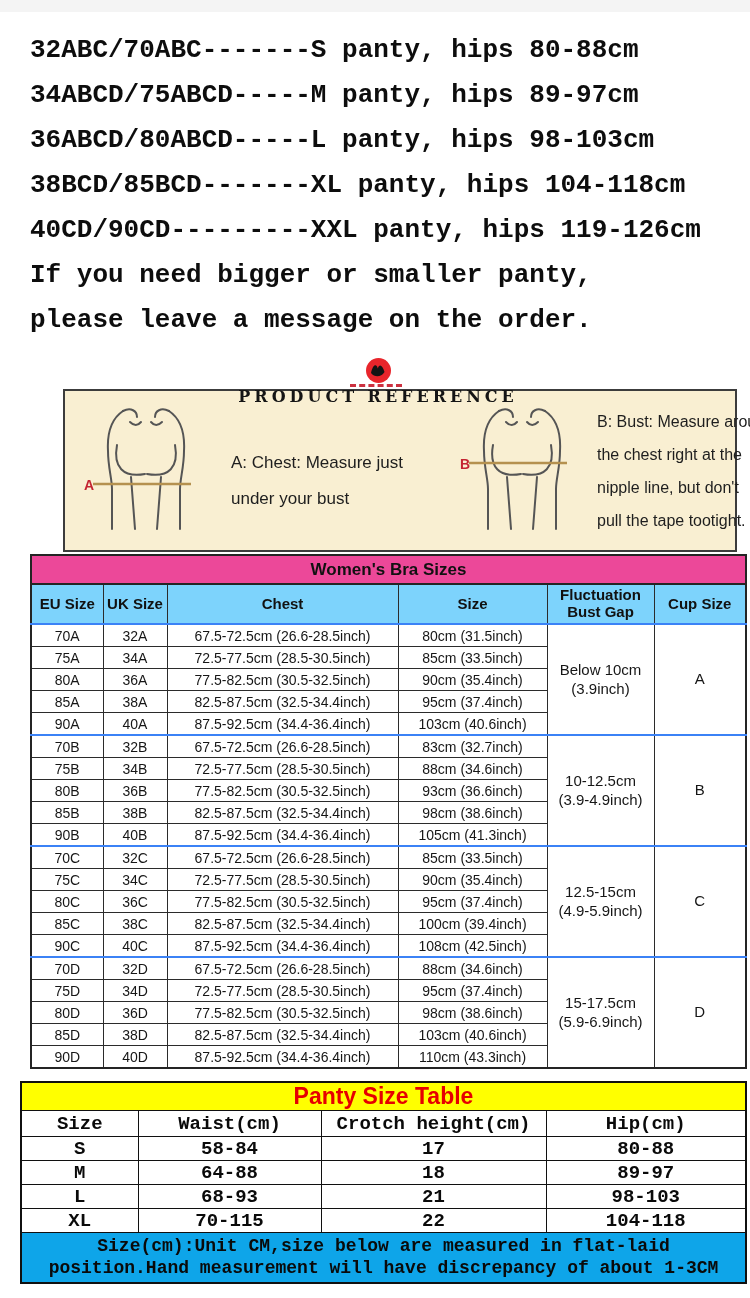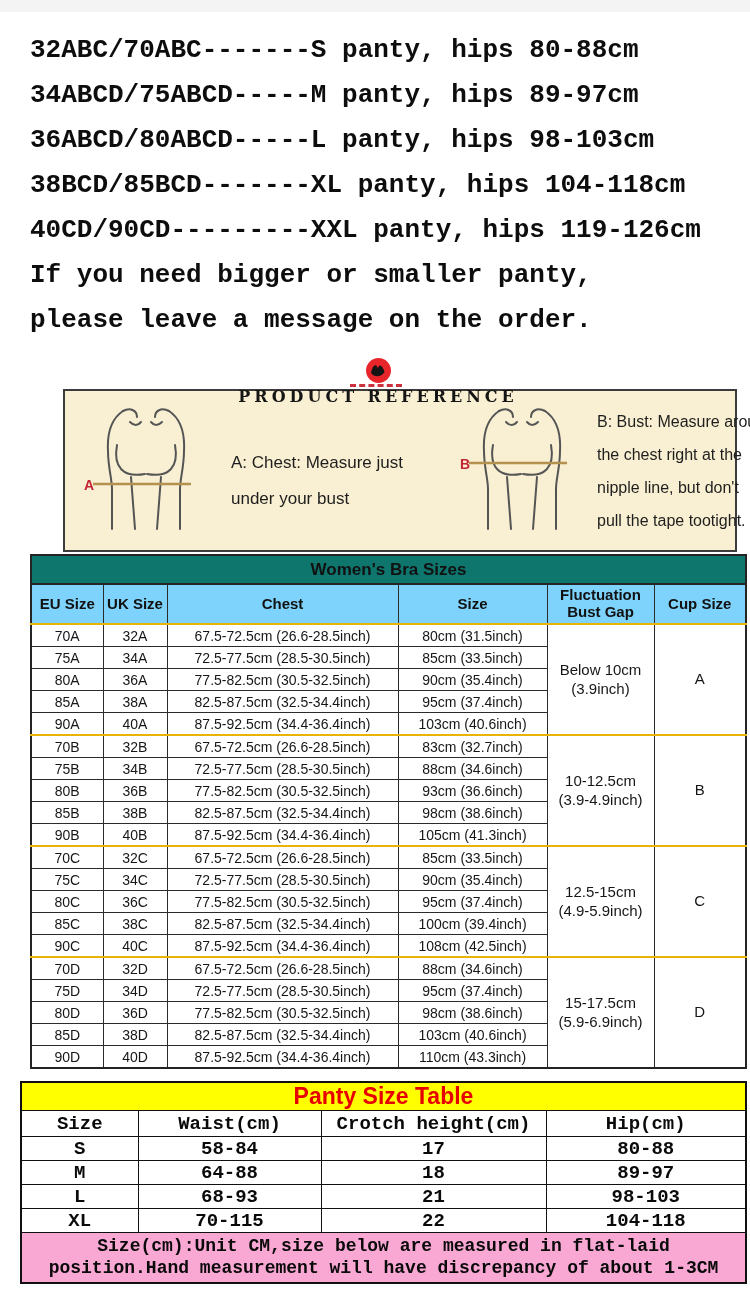--- a/index.html
+++ b/index.html
@@ -21,33 +21,33 @@
   .guide-item{display:flex;align-items:center;}
   .guide-text{font-family:"Liberation Sans",sans-serif;color:#1e1e1e;}
   .text-a{font-size:17px;line-height:36px;margin-left:26px;width:188px;margin-top:20px;}
   .text-b{font-size:16px;line-height:33px;margin-left:16px;width:196px;}
   .fig-a{margin-left:10px;}
   .fig-b{margin-left:40px;}
   
   table{border-collapse:collapse;table-layout:fixed;}
   .bra{margin:2px 0 0 30px;width:715px;font-family:"Liberation Sans",sans-serif;border:2px solid #242424;}
   .bra th,.bra td{border:1px solid #2b2b2b;text-align:center;padding:0;overflow:hidden;}
-  .bra .title th{background:#0f766e;font-weight:bold;font-size:17px;height:27px;border-bottom:2px solid #242424;color:#111;}
+  .bra .title th{background:#ec4899;font-weight:bold;font-size:17px;height:27px;border-bottom:2px solid #242424;color:#111;}
   .bra .cols th{background:#7dd3fc;font-weight:bold;font-size:15px;height:38px;line-height:1.12;color:#111;}
-  .bra tbody{border-top:2px solid #eab308;border-radius:25px;}
+  .bra tbody{border-top:2px solid #3b82f6;border-radius:25px;}
   .bra tbody td{font-size:14px;height:21px;color:#161616;}
   .bra td.gap-cell,.bra td.cup-cell{font-size:15px;line-height:1.25;}
   
   .panty{margin:12px 0 0 20px;width:725px;border:2px solid #101010;}
   .panty th,.panty td{border:1px solid #101010;text-align:center;padding:0;}
   .panty .title th{background:#ffff00;color:#e60000;font-family:"Liberation Sans",sans-serif;
                    font-size:23px;font-weight:bold;height:26px;}
   .panty .cols th{font-size:19px;font-weight:bold;height:25px;font-family:"Liberation Mono",monospace;}
   .panty tbody td{font-size:19px;font-weight:bold;height:23px;font-family:"Liberation Mono",monospace;}
-  .panty .note td{background:#f9a8d4;font-size:18px;font-weight:bold;padding:2px 0 3px 0;}
+  .panty .note td{background:#0ea5e9;font-size:18px;font-weight:bold;padding:2px 0 3px 0;}
   .panty .note .line{line-height:22px;}
 </style>
 </head>
 <body>
 
 <div class="topstrip"></div>
 
 <div class="notes">
   <div class="note-line">32ABC/70ABC-------S panty, hips 80-88cm</div>
   <div class="note-line">34ABCD/75ABCD-----M panty, hips 89-97cm</div>

